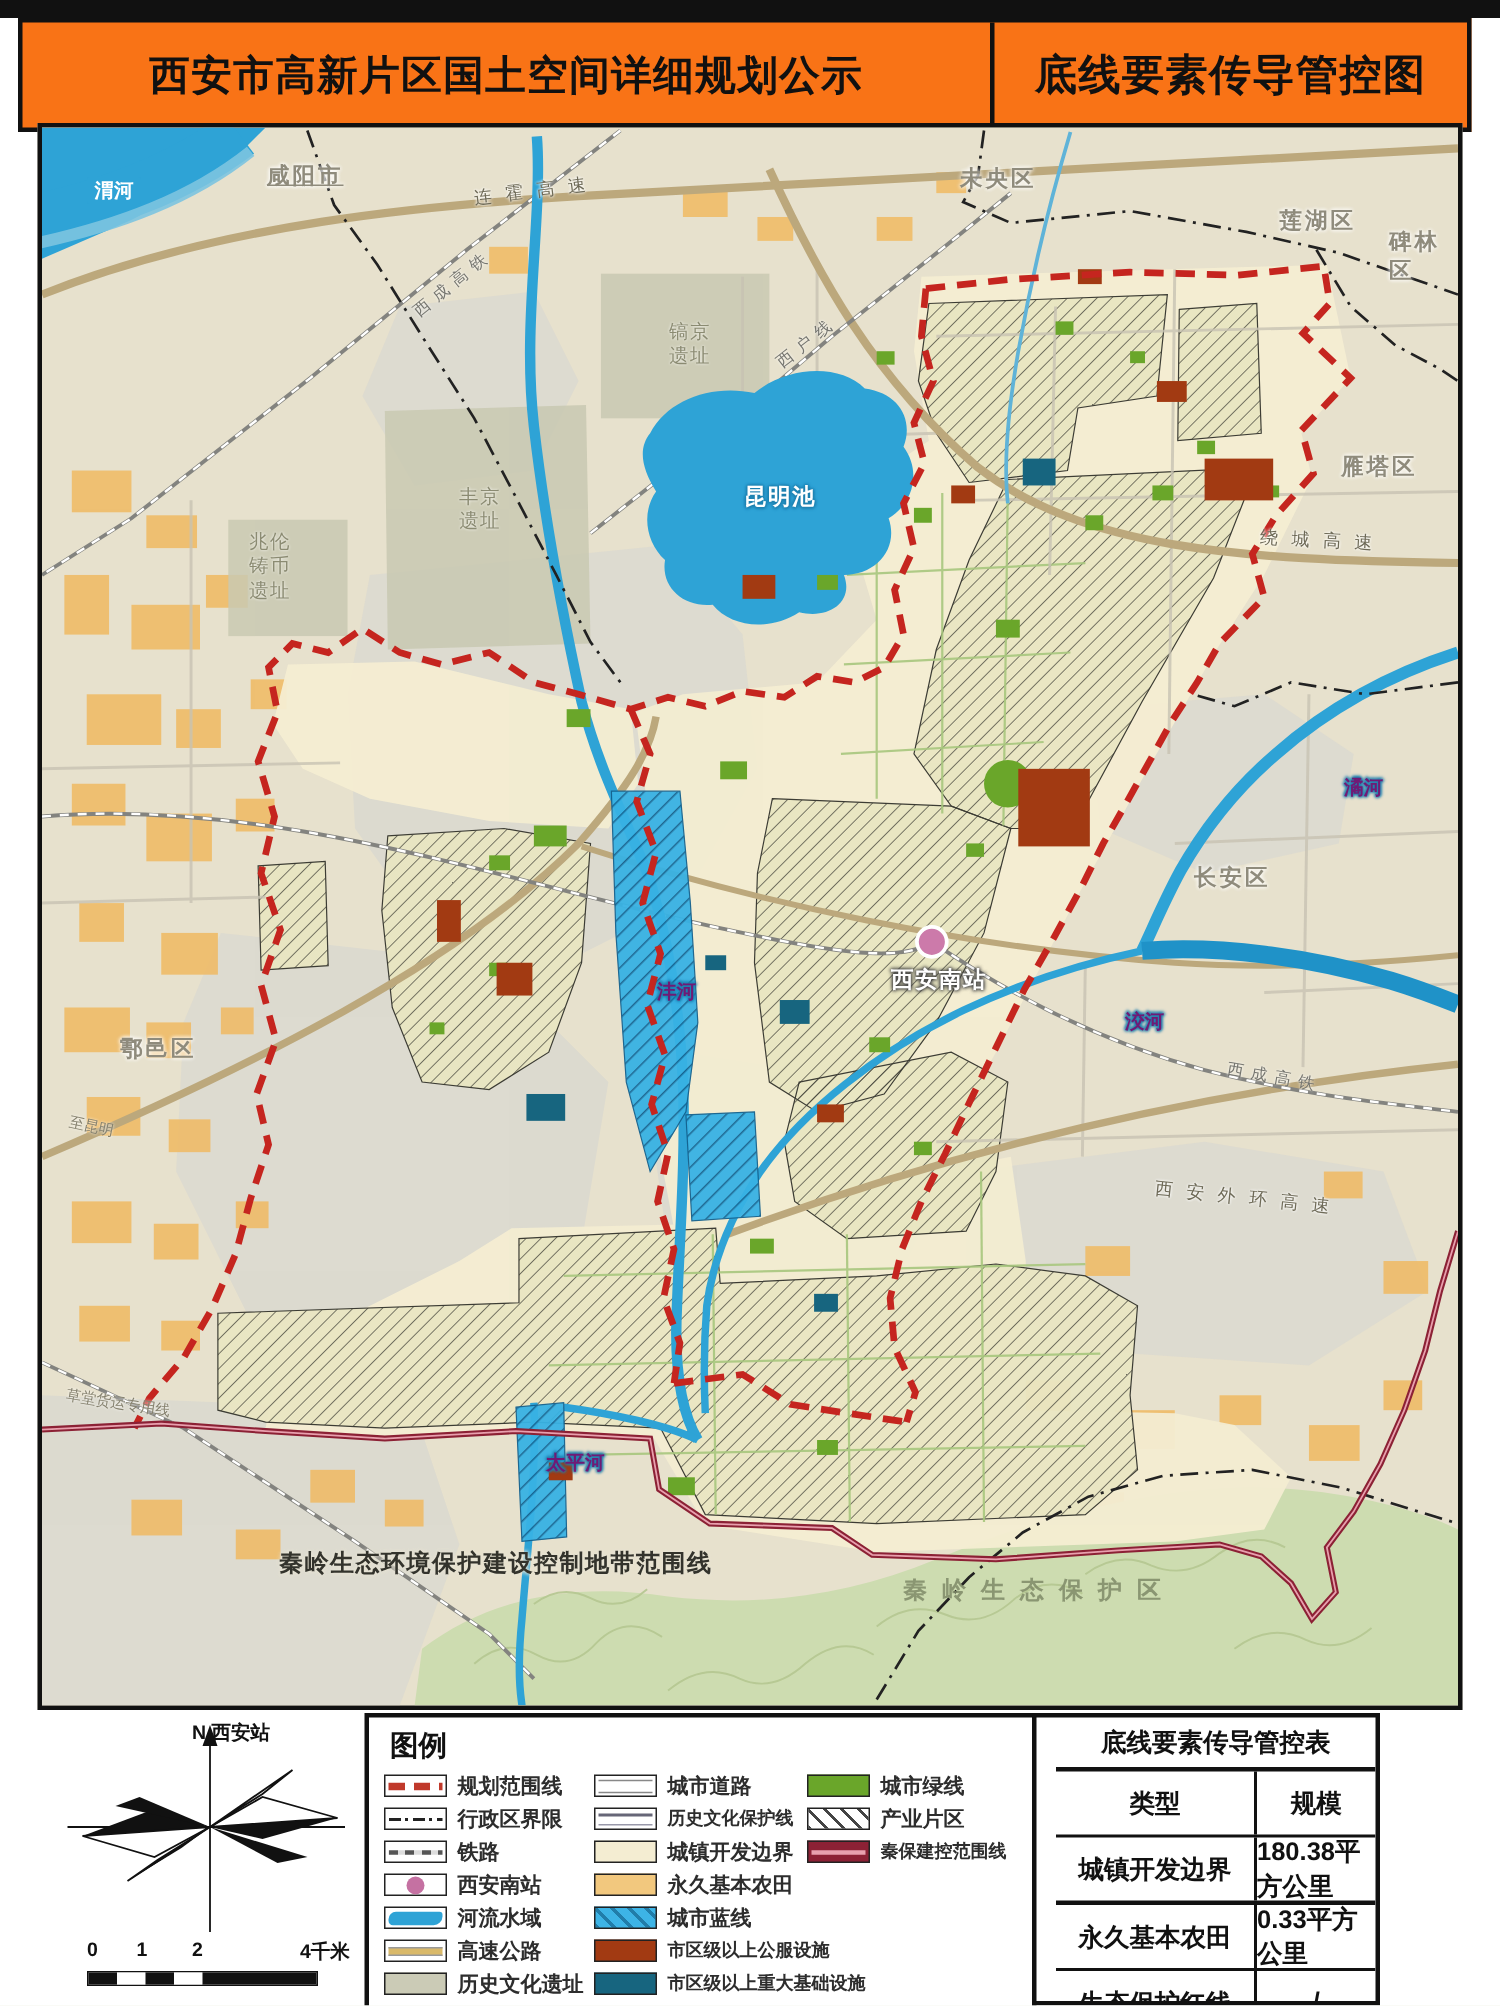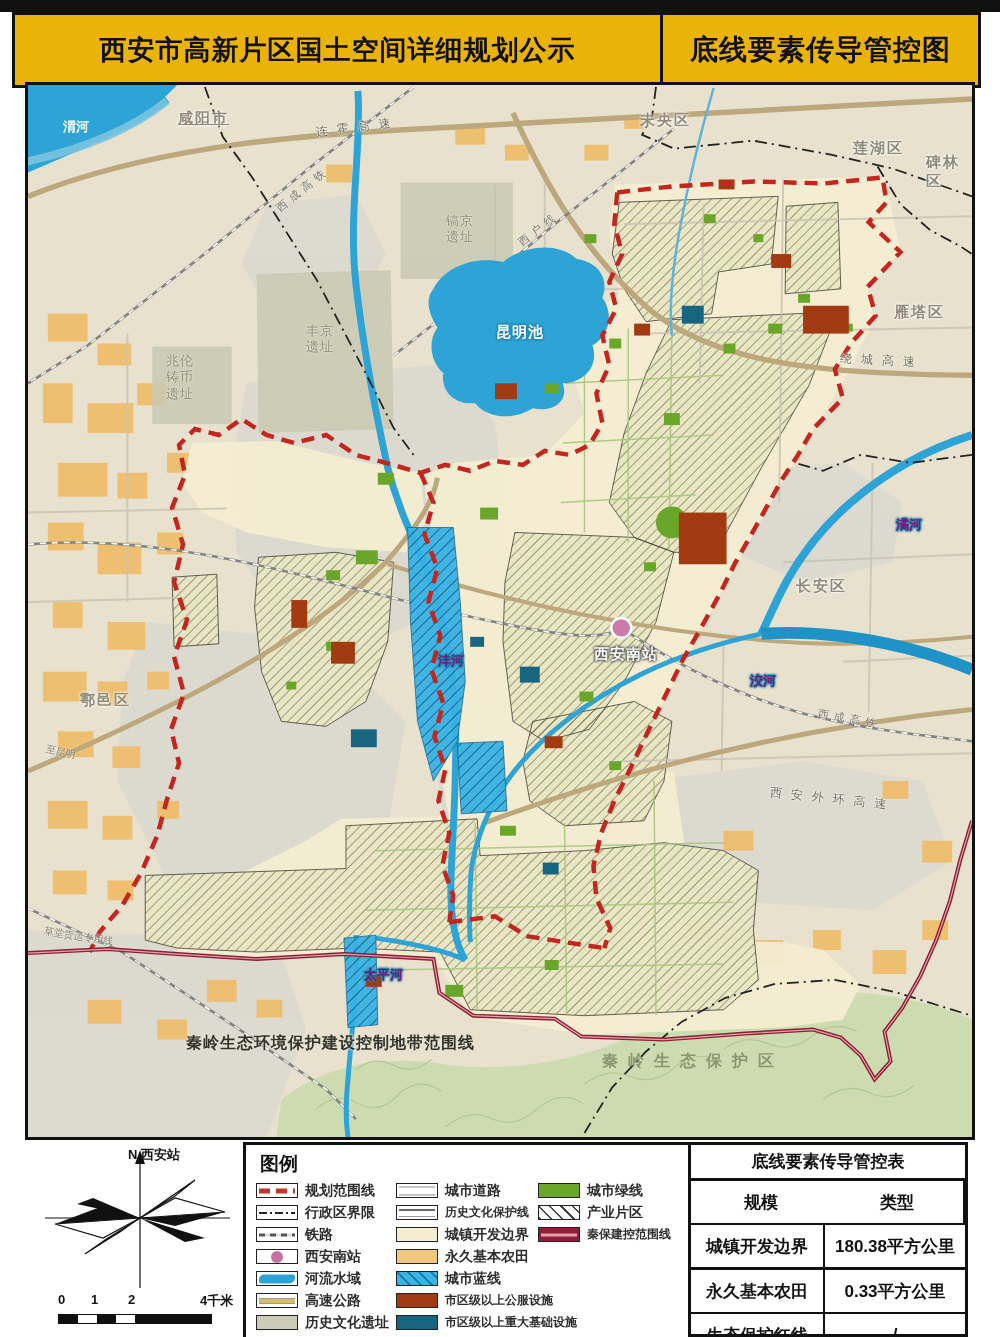--- a/index.html
+++ b/index.html
@@ -1,18 +1,18 @@
 <!DOCTYPE html>
 <html><head>
 <meta charset="utf-8">
 <style>
   html,body{margin:0;padding:0;background:#fff;font-family:"Liberation Sans","DejaVu Sans",sans-serif;}
   #page{position:relative;width:1000px;height:1337px;overflow:hidden;background:#fff;}
   #topbar{position:absolute;left:0;top:0;width:1000px;height:12px;background:#111;}
-  #header{position:absolute;left:12px;top:12px;width:963px;height:70px;border:3px solid #111;display:flex;background:#eab308;font-family:Liberation Mono, monospace;}
+  #header{position:absolute;left:12px;top:12px;width:963px;height:70px;border:3px solid #111;display:flex;background:#f97316;font-family:Liberation Mono, monospace;}
   .hcell{display:flex;align-items:center;justify-content:center;font-weight:bold;color:#111;}
   #hleft{width:645px;border-right:3px solid #111;font-size:27px;letter-spacing:1px;}
   #hright{flex:1;font-size:28px;letter-spacing:1px;}
   #mapframe{position:absolute;left:25px;top:82px;width:944px;height:1052px;border:3px solid #111;overflow:hidden;background:#e7e1cd;}
   #mapsvg{position:absolute;left:0;top:0;width:944px;height:1052px;}
   #maplabels{position:absolute;left:0;top:0;width:944px;height:1052px;}
   .ml{position:absolute;white-space:pre-line;line-height:1.25;transform-origin:left center;}
   .ml.city{color:#8f8b7c;font-weight:bold;font-size:15px;letter-spacing:2px;text-shadow:0 0 3px #fff,0 0 3px #fff;}
   .ml.water{color:#701a75;font-weight:bold;font-size:13px;text-shadow:0 1px 2px #1d7fae,0 -1px 2px #1d7fae,1px 0 2px #1d7fae,-1px 0 2px #1d7fae;}
   .ml.water-big{color:#fff;font-weight:bold;font-size:15px;letter-spacing:1px;text-shadow:0 1px 2px #1d7fae,0 -1px 2px #1d7fae,1px 0 2px #1d7fae,-1px 0 2px #1d7fae;}
@@ -44,21 +44,21 @@
   .sw-heritage-line i{height:5px;border-top:2px solid #667;border-bottom:1px solid #99a;}
   .sw-dev{background:#f4edd2;}
   .sw-farm{background:#f2c87e;}
   .sw-blue{background:repeating-linear-gradient(45deg,rgba(10,80,120,.55) 0 2px,transparent 2px 8px),#3db4e6;}
   .sw-public{background:#a23a12;}
   .sw-infra{background:#17657f;}
   .sw-green{background:#6aa62a;}
   .sw-industry{background:repeating-linear-gradient(45deg,#444 0 1.5px,transparent 1.5px 8px),#fff;}
   .sw-qinbao{background:#8c2135;}
   .sw-qinbao i{height:3px;background:#e8a0ae;}
-  #tablebox{position:absolute;left:688px;top:1142px;width:280px;height:195px;border:3px solid #111;background:#fff;box-sizing:border-box;overflow:hidden;}
+  #tablebox{position:absolute;left:688px;top:1142px;width:232px;height:195px;border:3px solid #111;background:#fff;box-sizing:border-box;overflow:hidden;padding-left:13px;}
   .trow{display:flex;border-bottom:2.5px solid #111;}
   .trow:first-child{border-bottom:3px solid #111;}
   .tcell{display:flex;align-items:center;justify-content:center;font-weight:bold;color:#111;}
   .t-title{width:100%;height:33px;font-size:17px;}
   .c1{width:132px;border-right:2.5px solid #111;height:42px;font-size:17px;}
   .c2{flex:1;height:42px;font-size:17px;}
   #compassbox{position:absolute;left:35px;top:1146px;width:200px;height:150px;}
   #compass-label{position:absolute;left:128px;top:1146px;font-size:13px;font-weight:bold;color:#111;}
   #scalebar{position:absolute;left:58px;top:1292px;width:180px;height:42px;}
   .sb-lab{position:absolute;top:0;font-size:13px;font-weight:bold;color:#111;white-space:nowrap;}
@@ -514,22 +514,22 @@
           <span class="lg-label long">秦保建控范围线</span>
         </div>
       </div>
   </div>
 
   <div id="tablebox">
     <div class="trow">
         <div class="tcell t-title">底线要素传导管控表</div>
       </div>
     <div class="trow">
+      <div class="tcell c1">类型</div>
       <div class="tcell c2">规模</div>
-      <div class="tcell c1">类型</div>
     </div>
     <div id="table-rows">
         <div class="trow">
           <div class="tcell c1">城镇开发边界</div>
           <div class="tcell c2">180.38平方公里</div>
         </div>
         <div class="trow">
           <div class="tcell c1">永久基本农田</div>
           <div class="tcell c2">0.33平方公里</div>
         </div>

